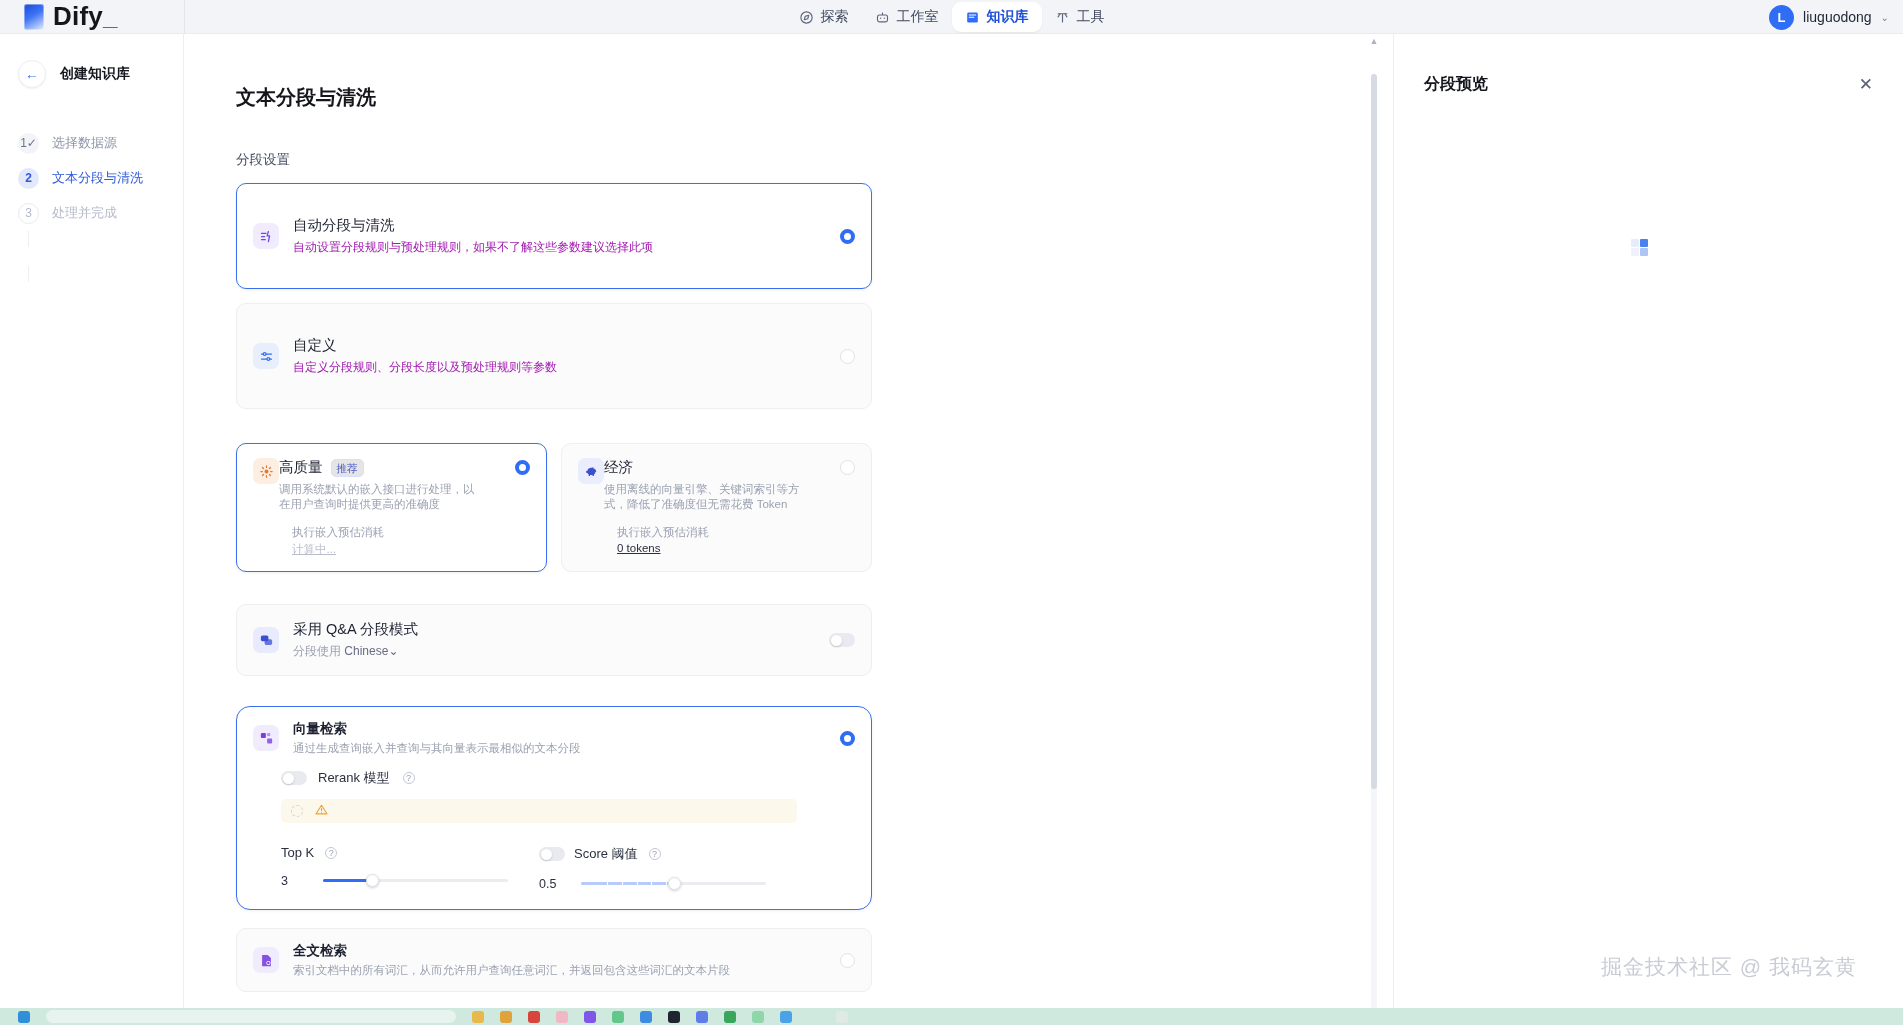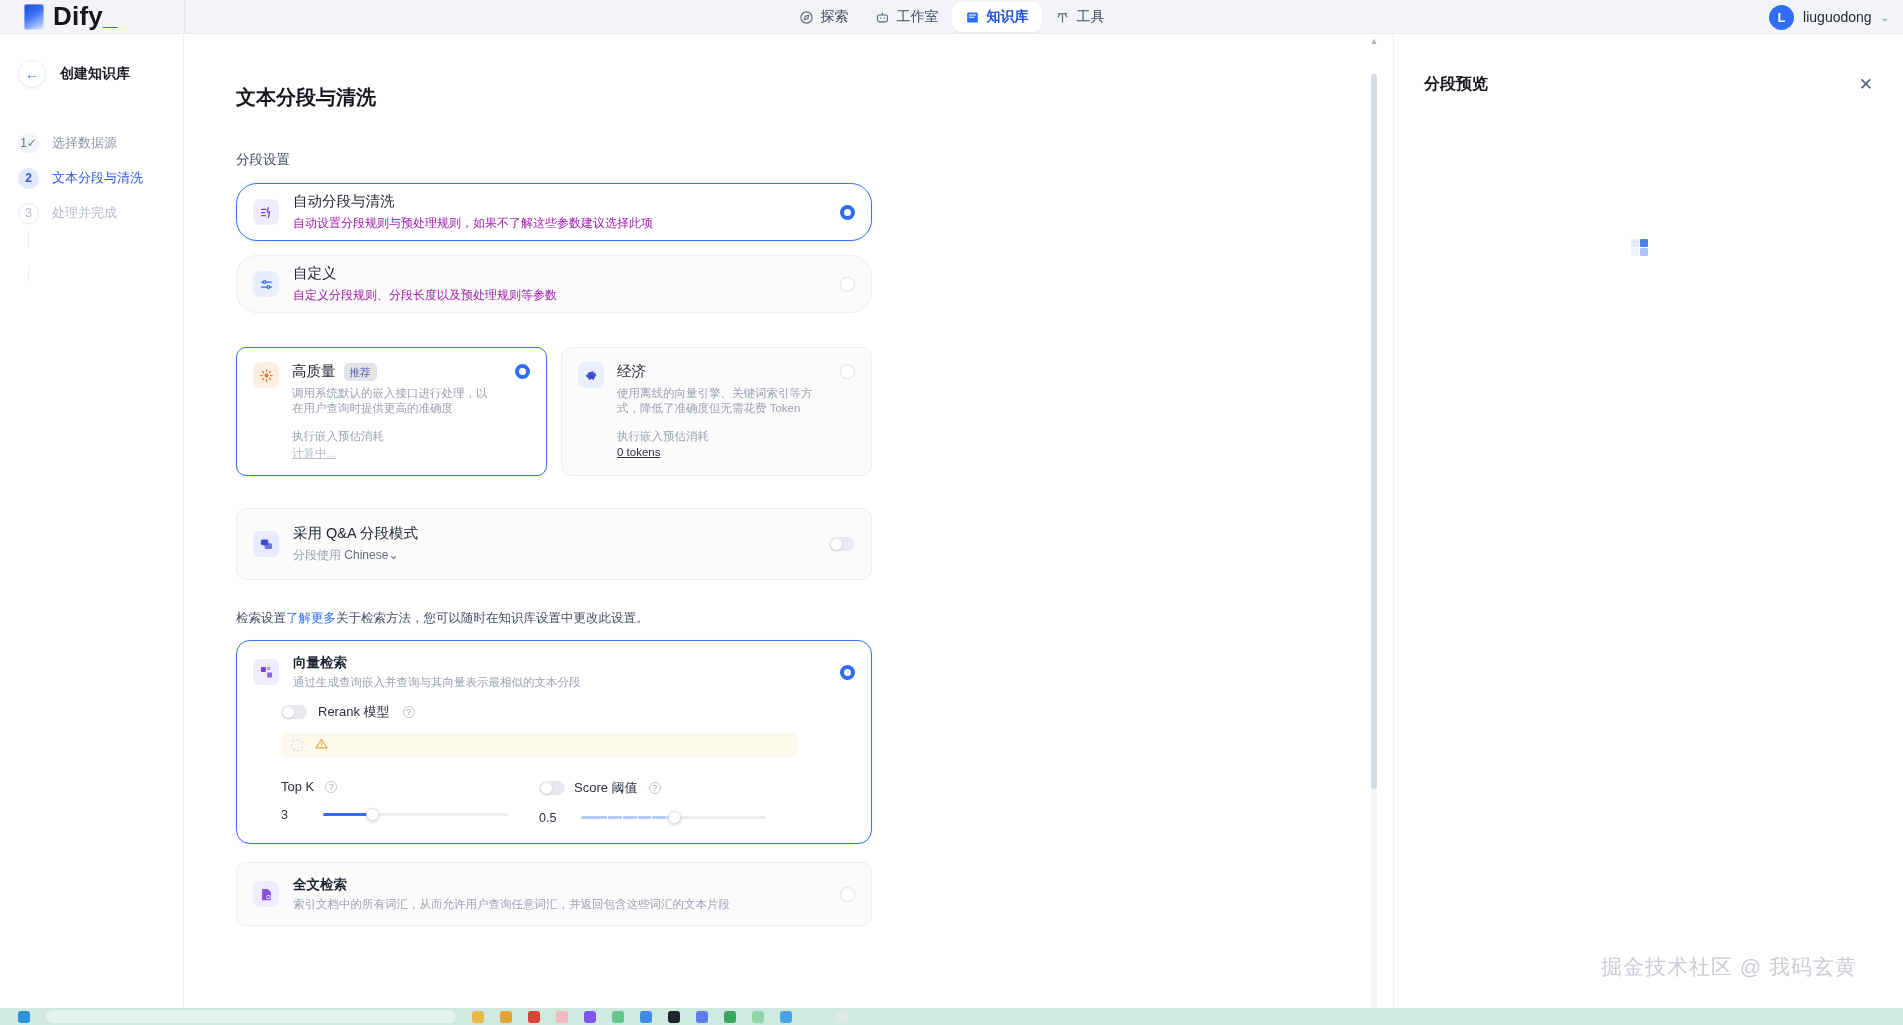--- a/index.html
+++ b/index.html
@@ -77,22 +77,22 @@
   
   .center{
     position:absolute; left:184px; top:34px; width:1197px; height:991px;
     background:#fff; overflow:hidden;
   }
   .center-inner{ padding:50px 0 0 52px; }
   .page-title{ font-size:20px;font-weight:700;color:#14161c; margin:0 0 40px 0;}
   .section-label{ font-size:13.5px;color:#444c60; margin:0 0 14px 0;}
 
   .opt-card{
-    width:636px; border:1px solid #eceef2; border-radius:21px; background:#fbfbfc;
-    display:flex; align-items:center; gap:14px; padding:8px 16px; margin-bottom:14px;
+    width:636px; border:1px solid #eceef2; border-radius:10px; background:#fbfbfc;
+    display:flex; align-items:center; gap:14px; padding:32px 16px; margin-bottom:14px;
     position:relative; cursor:pointer;
   }
   .opt-card.selected{ background:#ffffff; border:1.5px solid #3b6ff0;
                       box-shadow:0 1px 3px rgba(16,24,40,.07); }
   .opt-ico{
     width:26px;height:26px;border-radius:7px;flex:none;
     display:flex;align-items:center;justify-content:center;
   }
   .ico-auto{ background:#f0ecfd; }
   .ico-custom{ background:#e9eefc; }
@@ -106,21 +106,21 @@
     box-shadow:0 0 0 0 transparent;
   }
 
   
   .index-row{ display:flex; gap:14px; width:636px; margin-bottom:32px;}
   .idx-card{
     flex:1; border:1px solid #eceef2; border-radius:10px; background:#fbfbfc;
     padding:14px 16px; position:relative; cursor:pointer; min-height:128px;
   }
   .idx-card.selected{ background:#fff; border:1.5px solid #3b6ff0; box-shadow:0 1px 3px rgba(16,24,40,.07);}
-  .idx-head{ display:flex; align-items:flex-start; gap:13px;}
+  .idx-head{ display:flex; align-items:flex-start; }
   .idx-ico{ width:26px;height:26px;border-radius:7px;flex:none;display:flex;align-items:center;justify-content:center;}
   .ico-hq{ background:#fdeee2; }
   .ico-eco{ background:#eaeefc; }
   .idx-title-row{ display:flex; align-items:center; gap:8px; margin-bottom:5px;}
   .idx-title{ font-size:14.5px; color:#1d2230;}
   .badge{
     font-size:10.5px; color:#4b5bc4; border:1px solid #d9dffa; border-radius:5px;
     padding:1px 5px; background:#e5e5e5; line-height:14px;
   }
   .idx-desc{ font-size:11.5px;color:#9ba1b1; line-height:1.32; max-width:196px;}
@@ -408,23 +408,20 @@
         <div class="qa-sub">
           <span>分段使用</span>
           <span class="lang">Chinese</span><span class="lang">⌄</span>
         </div>
       </div>
       <div class="switch">
           <span class="knob"></span>
         </div>
     </div>
 
-    <div class="retrieval-note">
-      <span>检索设置</span><span class="lnk">了解更多</span><span>关于检索方法，您可以随时在知识库设置中更改此设置。</span>
-    </div>
 
     <div class="rc-card">
       <div class="rc-head">
         <div class="opt-ico ico-vec">
           <svg viewBox="0 0 24 24" width="15" height="15" fill="#7a3fe0">
               <rect x="3" y="3" width="8" height="8" rx="1.5"></rect>
               <rect x="13" y="12" width="8" height="8" rx="1.5" opacity=".8"></rect>
               <rect x="13" y="3" width="5" height="5" rx="1" opacity=".5"></rect>
             </svg>
         </div>

